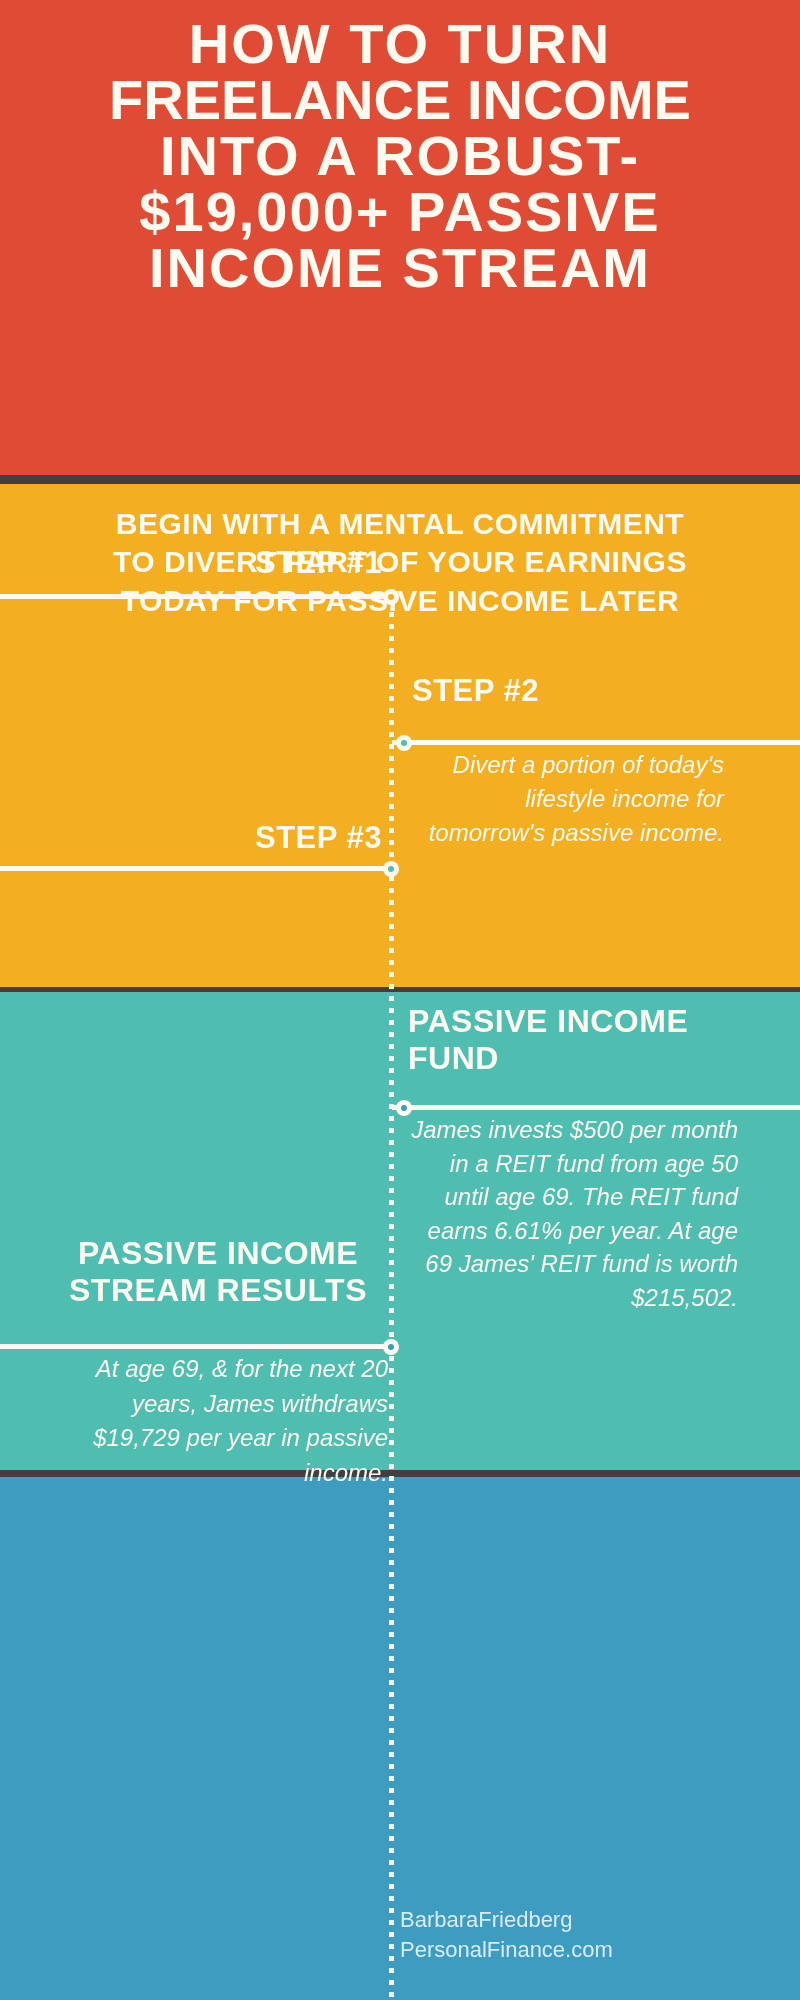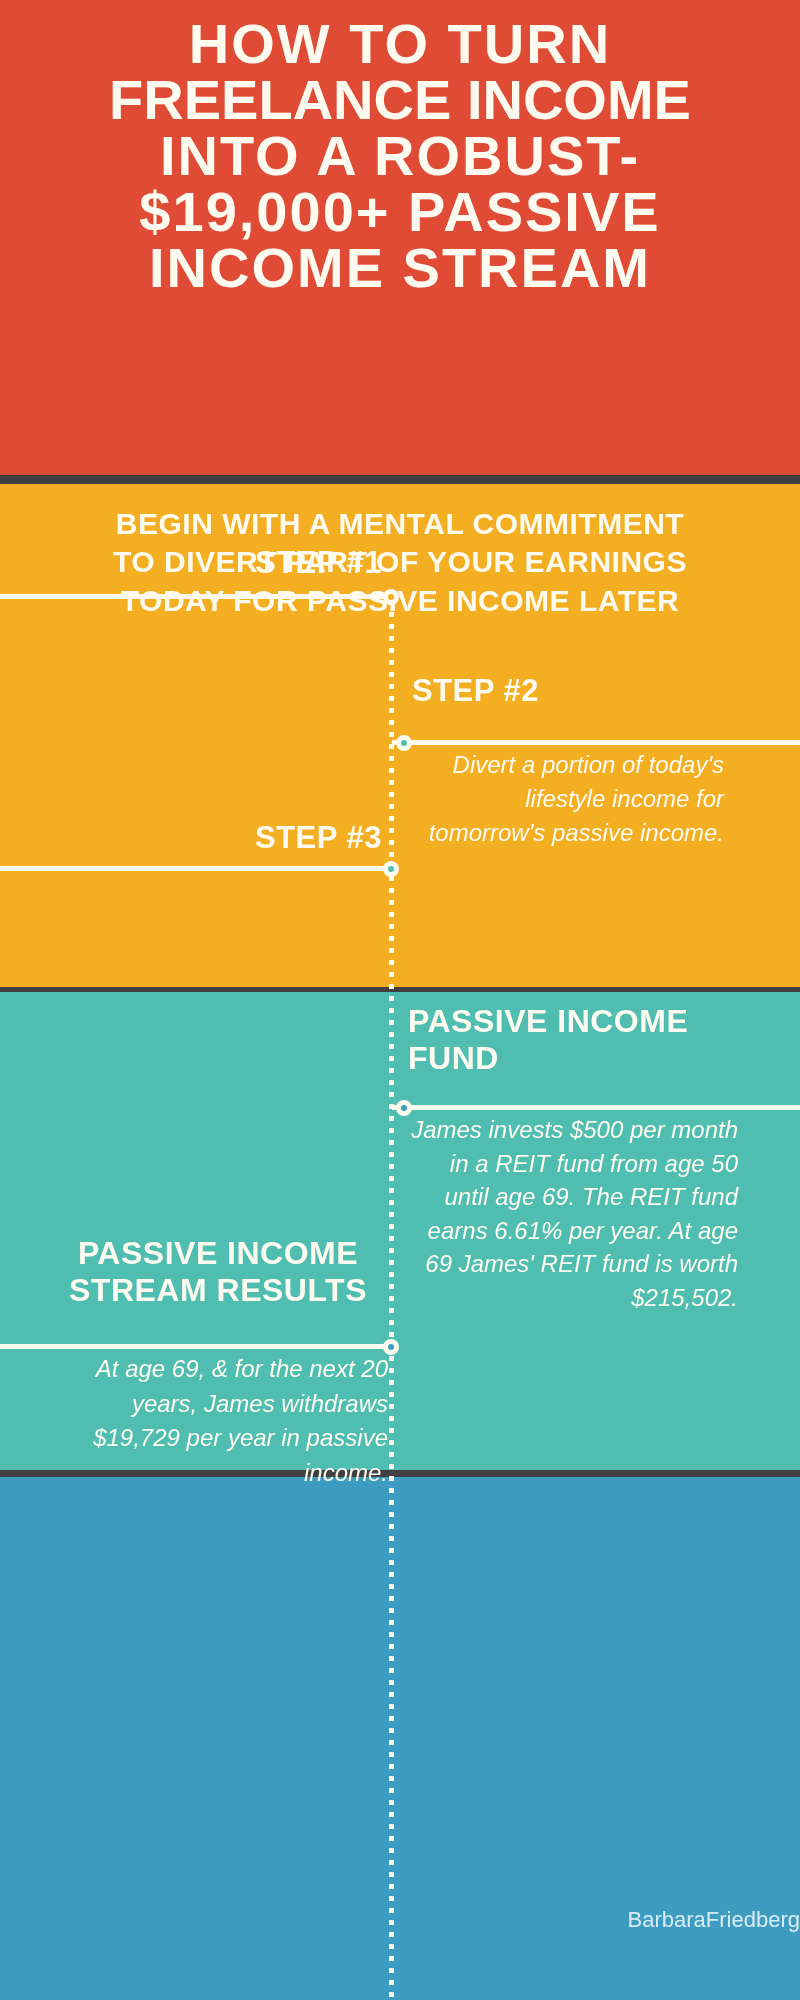--- a/index.html
+++ b/index.html
@@ -154,21 +154,21 @@
   }
   .fund-title   { top: 1003px; left: 408px; width: 340px; text-align: left; }
   .result-title { top: 1235px; right: 412px; width: 340px; text-align: center; }
 
   
   .brand {
     position: absolute;
     top: 1905px;
     left: 400px;
     width: 400px;
-    text-align: right;
+    text-align: left;
     color: #d9ecf5;
     font-size: 22px;
     line-height: 1.35;
     z-index: 7;
   }
   .brand .tl { display: block; }
 </style>
 </head>
 <body>
 
@@ -213,15 +213,16 @@
   <div class="dot dot-blue" style="top:1100px; left:396px"></div>
   <div class="body-copy fund-copy copy-left">James invests $500 per month in a REIT fund from age 50 until age 69. The REIT fund earns 6.61% per year. At age 69 James' REIT fund is worth $215,502.</div>
 
   <div class="section-title result-title">PASSIVE INCOME STREAM RESULTS</div>
   <div class="rule rule-left" style="top:1344px"></div>
   <div class="dot dot-blue" style="top:1339px; left:383px"></div>
   <div class="body-copy result-copy copy-right">At age 69, &amp; for the next 20 years, James withdraws $19,729 per year in passive income.</div>
 
   <div class="brand">
     <span class="tl">BarbaraFriedberg</span>
+    <span class="tl">PersonalFinance.com</span>
   </div>
 
 </div>
 
 </body></html>

